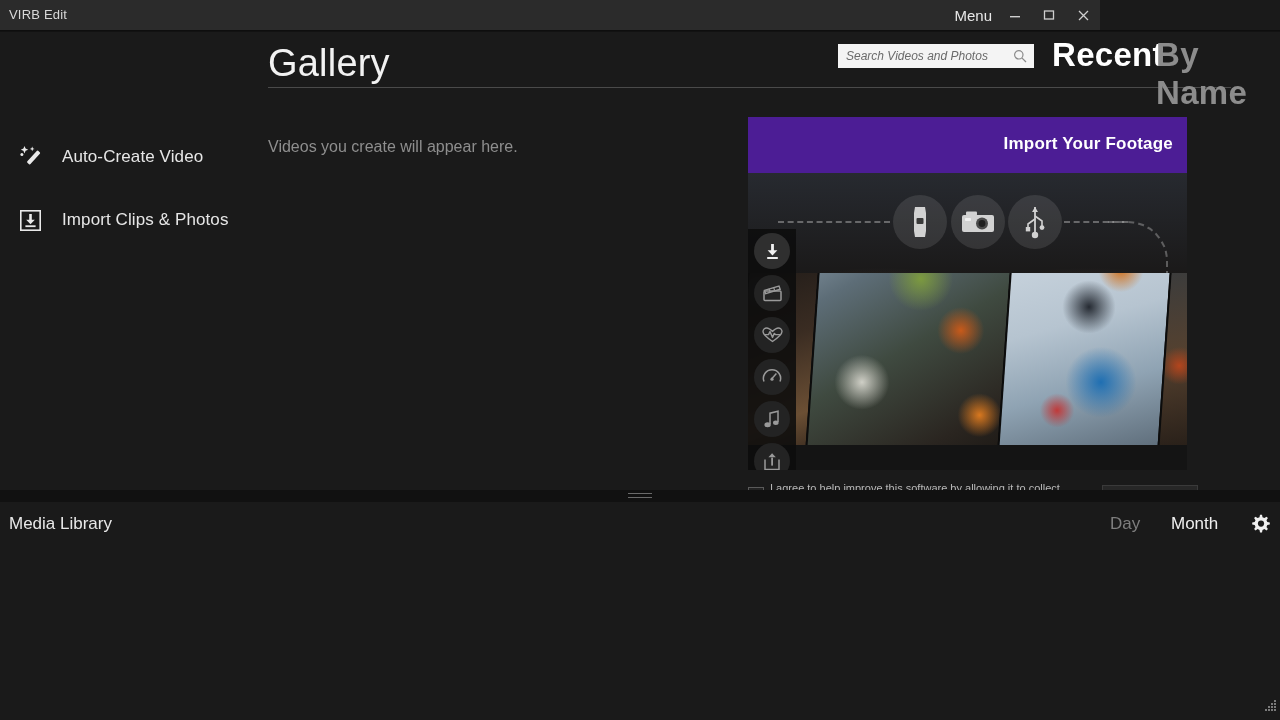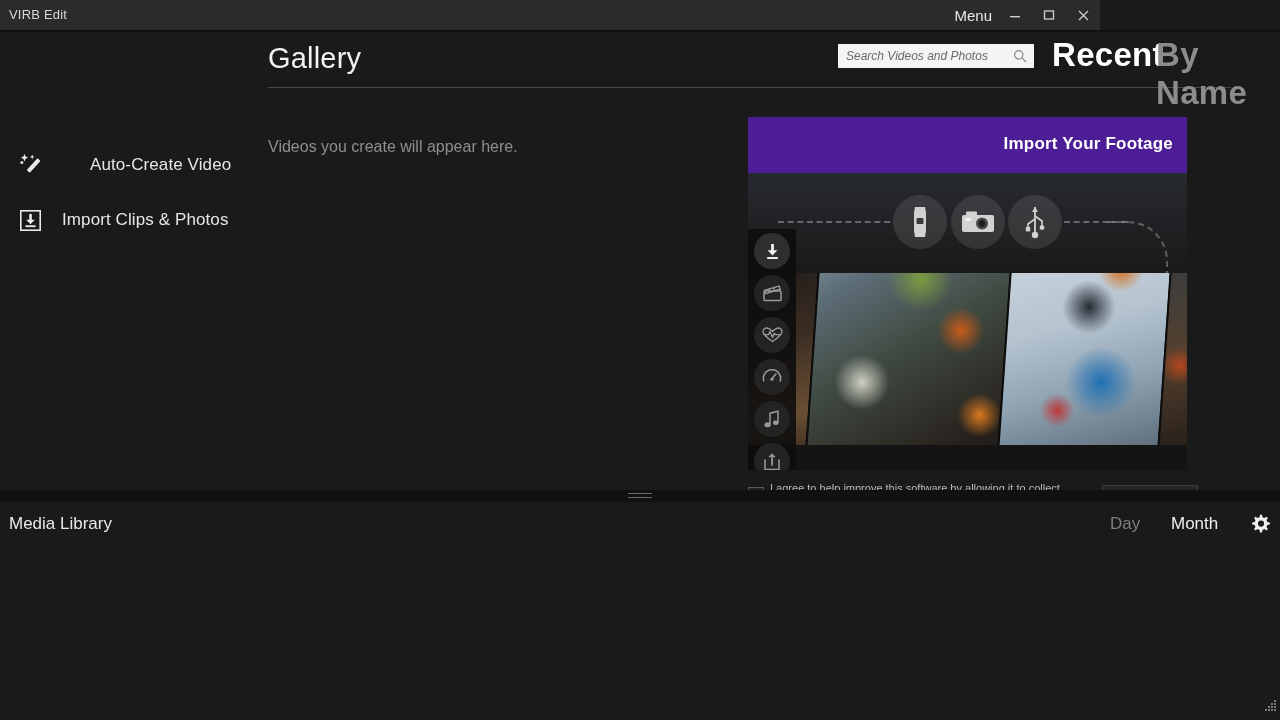--- a/index.html
+++ b/index.html
@@ -53,27 +53,27 @@
   }
   .side-item .ico {
     width: 42px; height: 30px; display: flex;
     align-items: center; justify-content: flex-start; flex: 0 0 42px;
   }
   .side-item .lbl {
     font-size: 17px; color: #e6e6e6; letter-spacing: .1px;
     white-space: nowrap;
   }
   .si0 { top: 61px; }
-  .si1 { top: 116px; gap: 28px; }
+  .si1 { top: 108px; }
   .si2 { top: 171px; }
 
   
   .gallery-title {
     position: absolute; left: 268px; top: 10px;
-    font-size: 29px; color: #f2f2f2; font-weight: 400; letter-spacing: .2px;
+    font-size: 38px; color: #f2f2f2; font-weight: 400; letter-spacing: .2px;
   }
   .hdr-rule {
     position: absolute; left: 268px; top: 55px; width: 963px; height: 1px;
     background: #4a4a4a;
   }
   .search-wrap {
     position: absolute; left: 838px; top: 12px;
     width: 196px; height: 24px; background: #f4f4f4;
     display: flex; align-items: center;
   }

